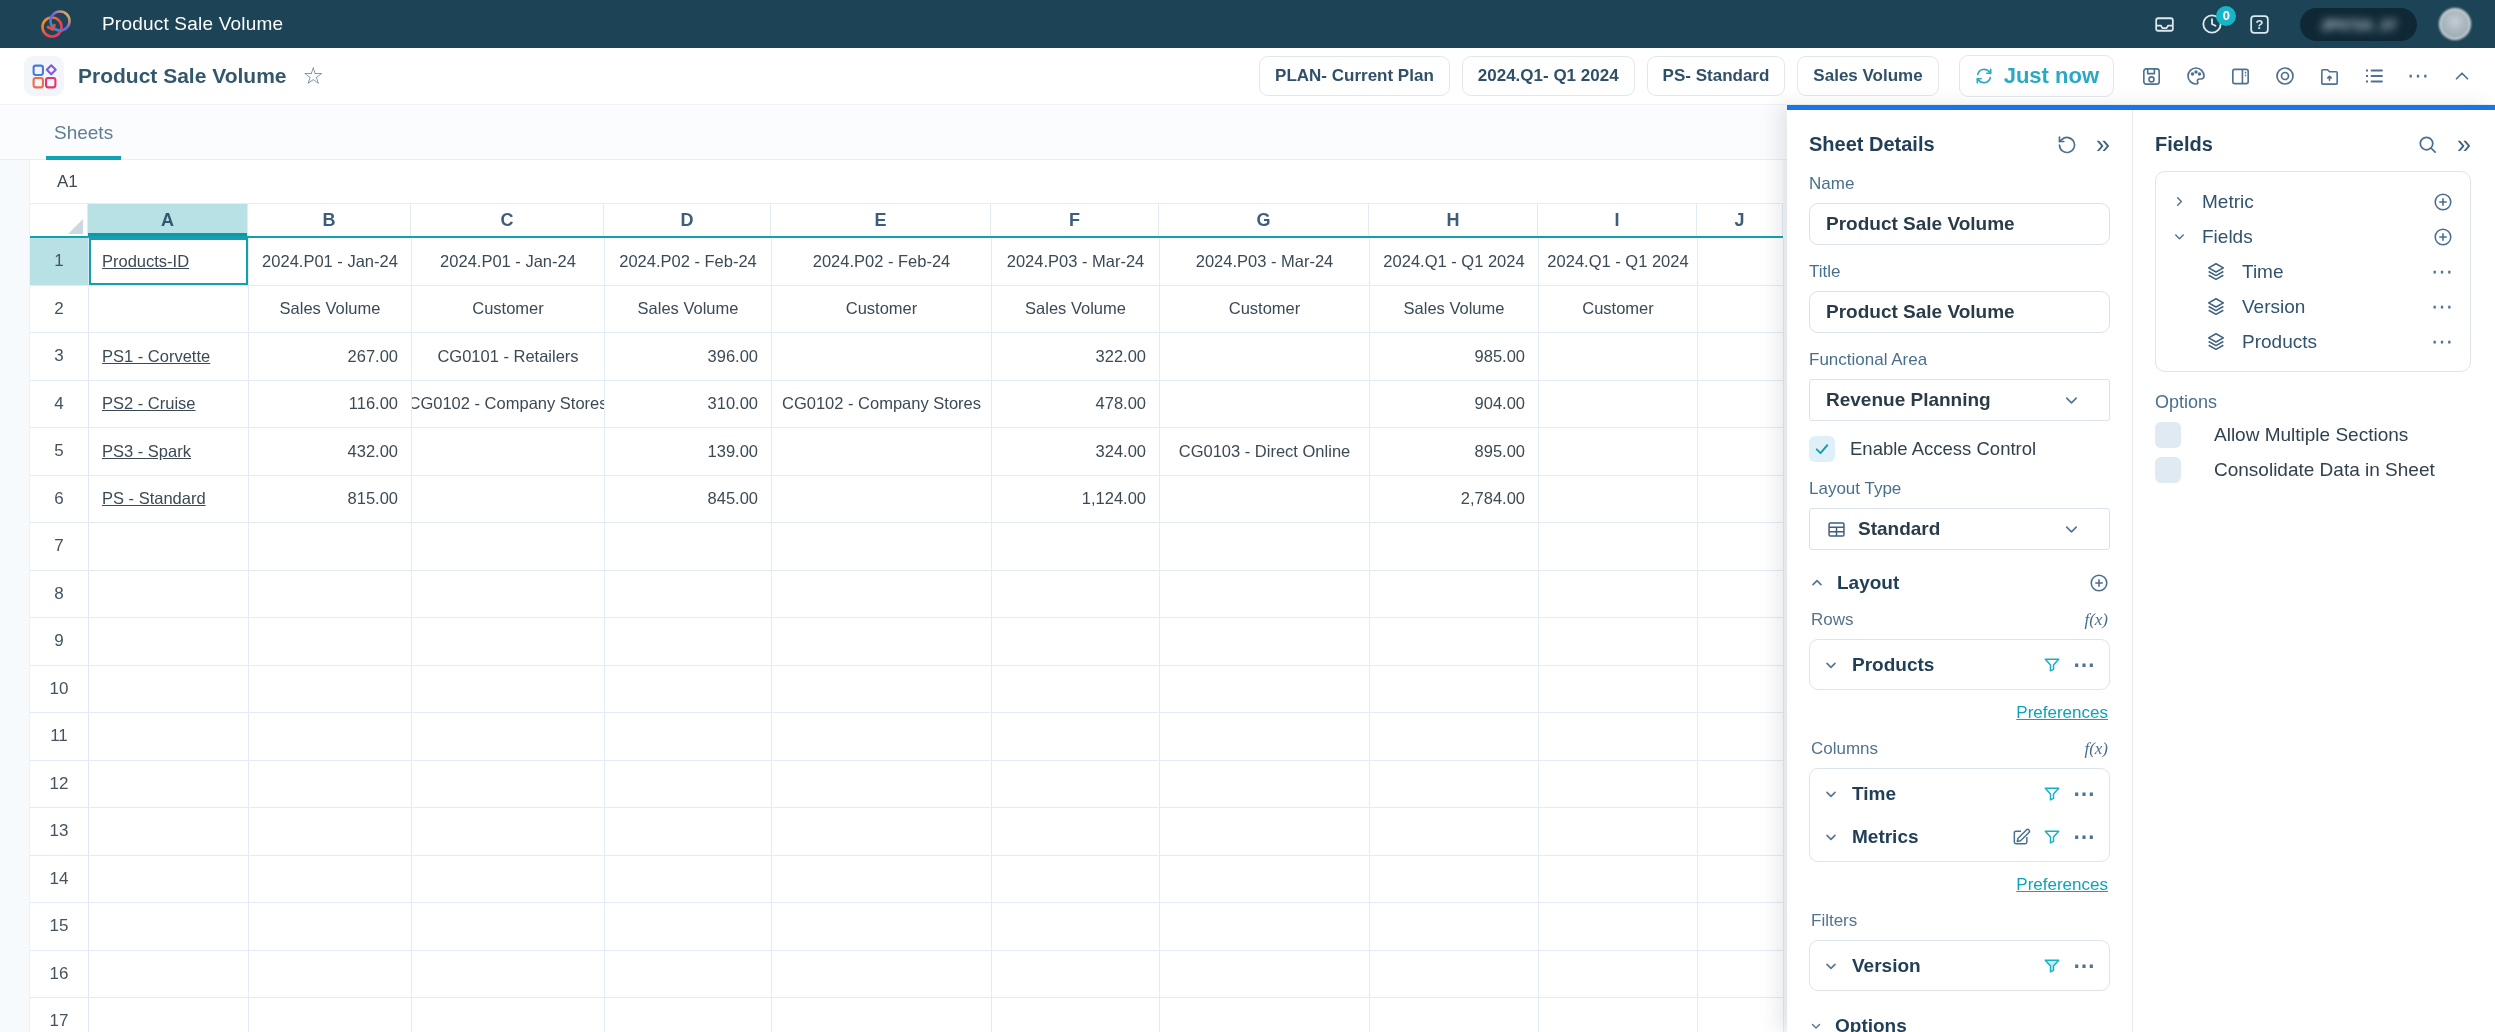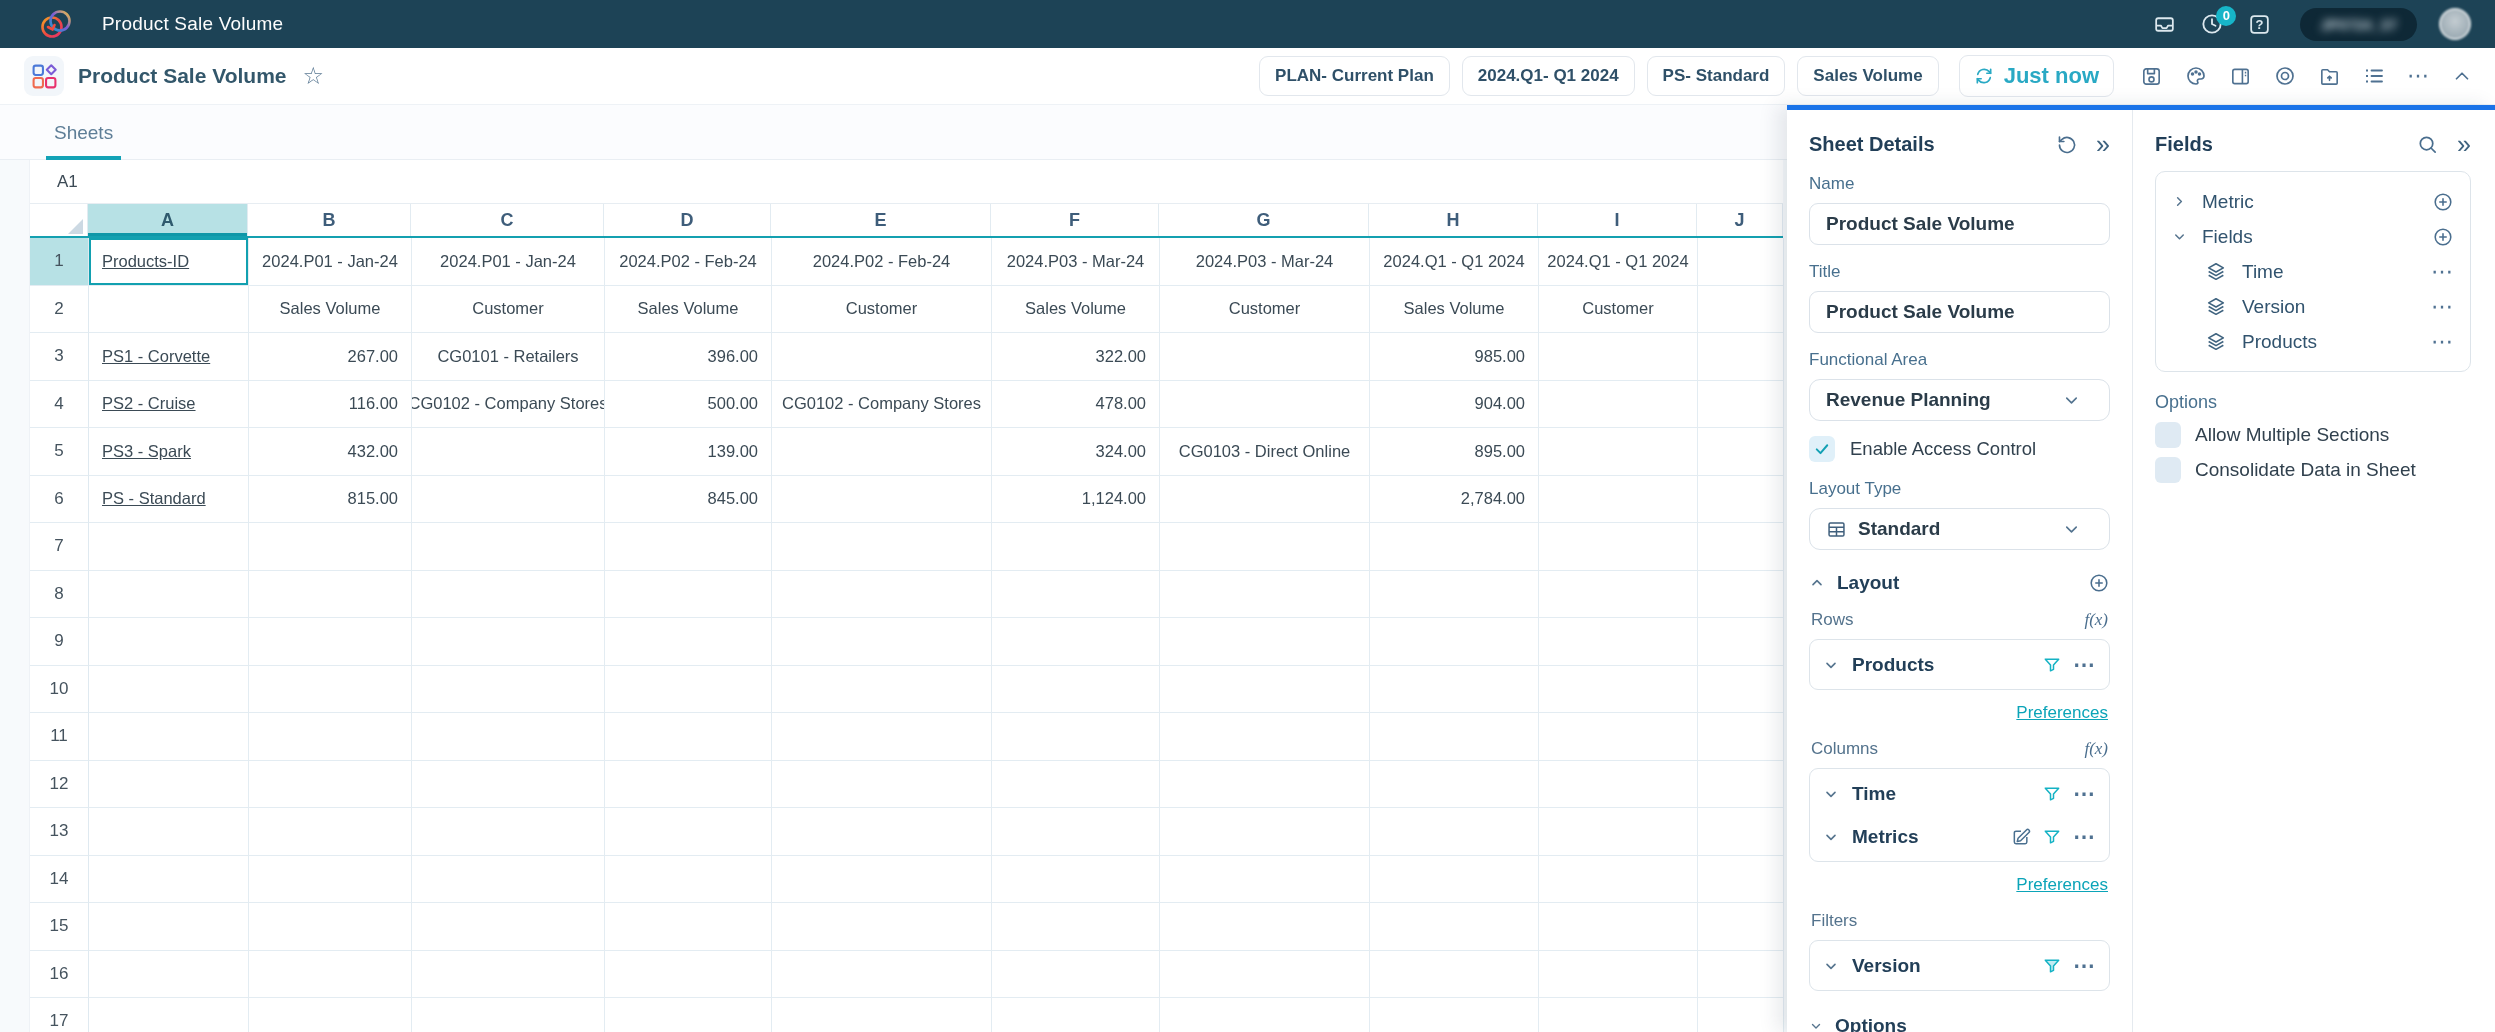--- a/index.html
+++ b/index.html
@@ -56,21 +56,21 @@
   .panels { flex:1; border-top:5px solid #1a73e8; background:#fff; display:flex; box-shadow:-10px 0 18px rgba(30,50,70,.10); position:relative; z-index:2; }
   .sheet-details { width:346px; border-right:1px solid #e5eaef; padding:22px 22px 0; overflow:hidden; }
   .fields-panel { flex:1; padding:22px 24px 0 22px; overflow:hidden; }
 
   .panel-header { display:flex; align-items:center; font-size:20px; font-weight:700; color:#223f58; }
   .ph-icons { margin-left:auto; display:flex; align-items:center; gap:18px; color:#4a6e8e; }
   .dbl-chev { font-size:25px; color:#3f637f; font-weight:400; line-height:1; }
 
   .field-label { font-size:17px; color:#48708e; margin:17px 0 9px; }
   .tinput { height:42px; border:1px solid #dbe2e9; border-radius:9px; display:flex; align-items:center; padding:0 16px; font-size:19px; font-weight:700; color:#2b3c49; background:#fff; }
-  .tselect { height:42px; border:1px solid #dbe2e9; border-radius:11px; display:flex; align-items:center; gap:11px; padding:0 28px 0 16px; font-size:19px; font-weight:700; color:#2b3c49; background:#fff; }
+  .tselect { height:42px; border:1px solid #dbe2e9; border-radius:3px; display:flex; align-items:center; gap:11px; padding:0 28px 0 16px; font-size:19px; font-weight:700; color:#2b3c49; background:#fff; }
   .tselect .chev { margin-left:auto; color:#53738f; }
 
   .checkrow { display:flex; align-items:center; gap:15px; margin:15px 0 4px; font-size:18.5px; color:#31414e; }
   .checkbox { width:26px; height:26px; border-radius:6px; background:#e0f0f9; display:flex; align-items:center; justify-content:center; color:#12a0b4; flex:none; }
   .checkbox.unchecked { background:#dfeaf3; color:transparent; }
 
   .section-header { display:flex; align-items:center; gap:12px; font-size:19px; font-weight:700; color:#223f58; margin-top:22px; }
   .section-header .plus { margin-left:auto; color:#4a6e8e; }
   .sub-label { display:flex; align-items:center; font-size:17px; color:#54738d; margin:16px 2px 9px; }
   .fx { margin-left:auto; font-style:italic; font-family:"Liberation Serif",serif; font-size:17px; color:#4a6e8e; }
@@ -82,21 +82,21 @@
   .pencil { color:#4a7090; }
   .pref-link { display:block; text-align:right; color:#0ba4b8; font-size:17px; text-decoration:underline; margin:13px 2px 2px; }
 
   .fields-box { border:1px solid #dde4ea; border-radius:10px; padding:12px 16px; margin-top:14px; background:#fff; }
   .tree-row { display:flex; align-items:center; gap:15px; height:35px; font-size:19px; color:#31536e; }
   .tree-row .chev { color:#56748e; }
   .tree-row.child { padding-left:33px; }
   .tree-row .plus, .tree-row .dots { margin-left:auto; }
   .layers { color:#3f637f; }
   .options-label { font-size:18px; color:#48708e; margin:20px 0 8px; }
-  .opt-row { display:flex; align-items:center; gap:14px; font-size:19px; color:#31414e; margin:9px 0; }
+  .opt-row { display:flex; align-items:center; gap:33px; font-size:19px; color:#31414e; margin:9px 0; }
 </style>
 </head>
 <body>
 
 <div id="app">
 
   <div class="topbar">
     <svg class="ic logo" viewBox="0 0 36 36" fill="none" stroke-width="2.6" stroke-linecap="round">
       <defs>
         <linearGradient id="gA" x1="0" y1="0" x2="1" y2="1">
@@ -268,21 +268,21 @@
               <div class="gcell" style="width:210px"></div>
               <div class="gcell a-right" style="width:169px">985.00</div>
               <div class="gcell" style="width:159px"></div>
               <div class="gcell" style="width:86px"></div>
             </div>
             <div class="grow" style="height:47.5px">
               <div class="rhead">4</div>
               <div class="gcell a-left" style="width:160px">PS2 - Cruise</div>
               <div class="gcell a-right" style="width:163px">116.00</div>
               <div class="gcell" style="width:193px">CG0102 - Company Stores</div>
-              <div class="gcell a-right" style="width:167px">500.00</div>
+              <div class="gcell a-right" style="width:167px">310.00</div>
               <div class="gcell" style="width:220px">CG0102 - Company Stores</div>
               <div class="gcell a-right" style="width:168px">478.00</div>
               <div class="gcell" style="width:210px"></div>
               <div class="gcell a-right" style="width:169px">904.00</div>
               <div class="gcell" style="width:159px"></div>
               <div class="gcell" style="width:86px"></div>
             </div>
             <div class="grow" style="height:47.5px">
               <div class="rhead">5</div>
               <div class="gcell a-left" style="width:160px">PS3 - Spark</div>

